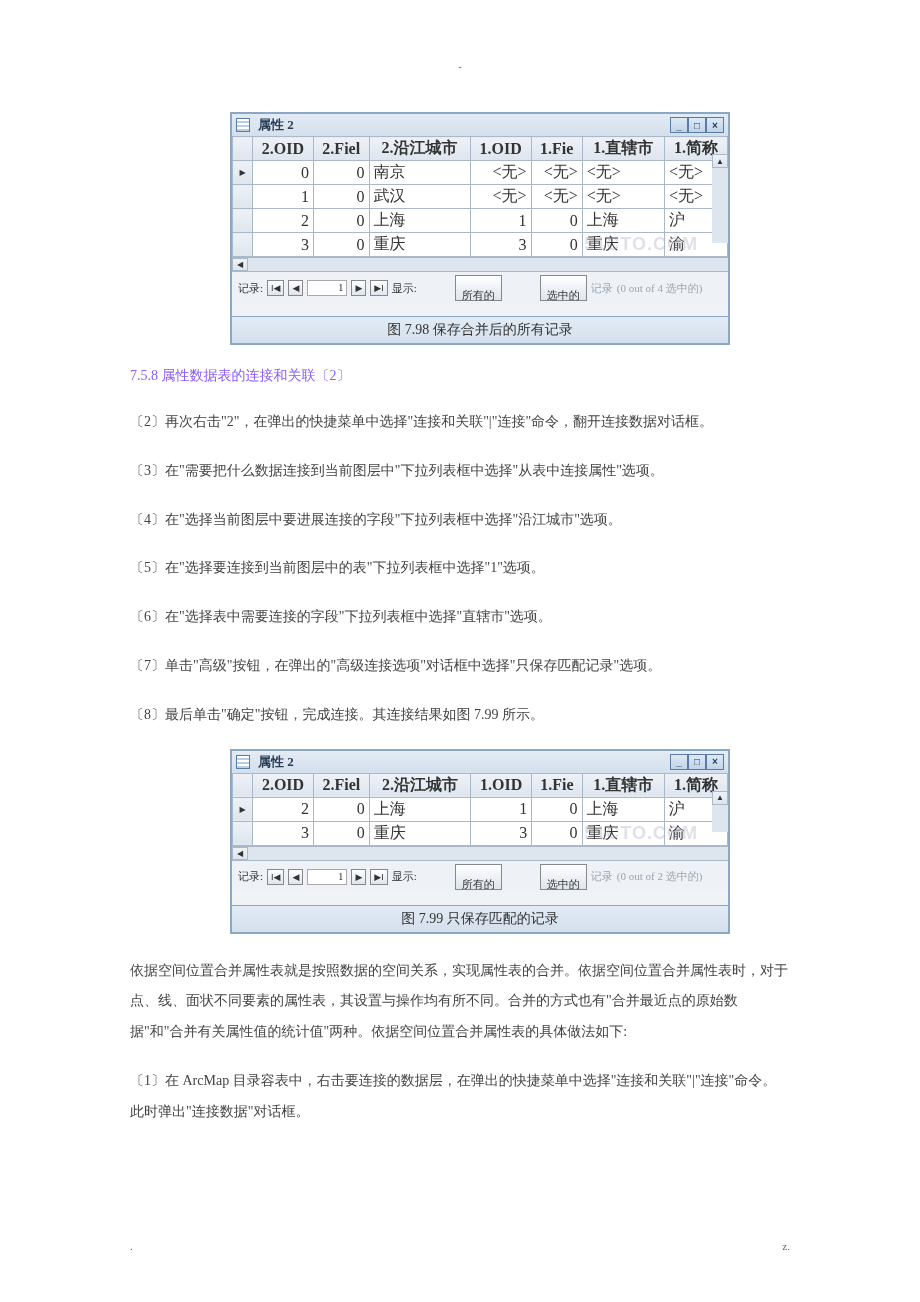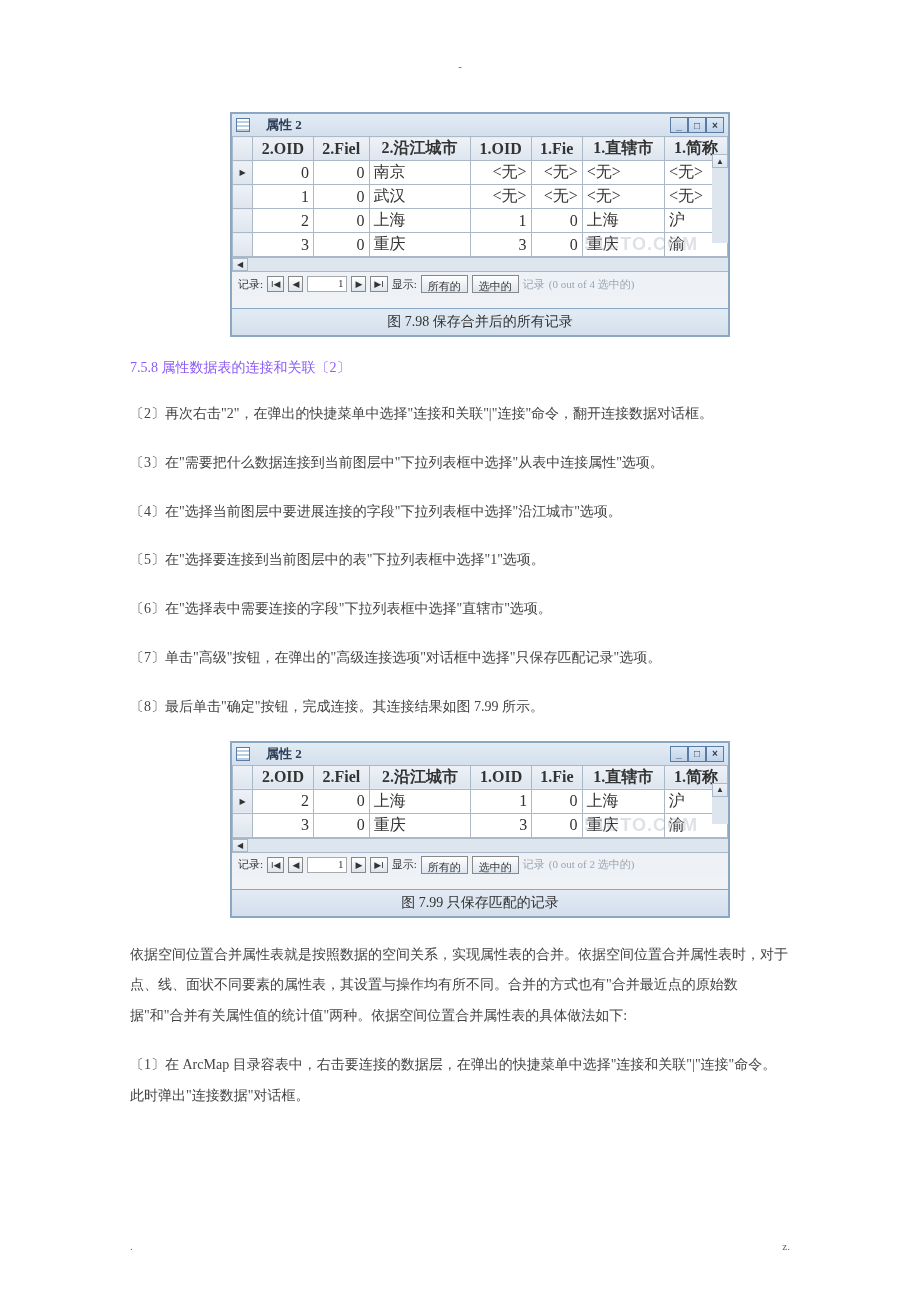--- a/index.html
+++ b/index.html
@@ -27,21 +27,21 @@
     background: linear-gradient(#f4f6f9, #eef1f5);
     padding-bottom: 0;
   }
   .titlebar {
     display: flex;
     align-items: center;
     justify-content: space-between;
     padding: 2px 4px;
     background: linear-gradient(#e3ecf5, #d3dfec);
   }
-  .titlebar-left { display: flex; align-items: center; gap: 16px; }
+  .titlebar-left { display: flex; align-items: center; gap: 8px; }
   .title-icon {
     width: 14px; height: 14px;
     border: 1px solid #5a7ba4;
     background: repeating-linear-gradient(0deg,#b8cee6 0,#b8cee6 2px,#fff 2px,#fff 4px);
   }
   .title-text { font-size: 13px; font-weight: bold; color: #2b3e55; }
   .winbtns { display: flex; gap: 0; }
   .winbtn {
     width: 18px; height: 16px;
     border: 1px solid #5a7ba4;
@@ -126,25 +126,26 @@
     height: 16px;
     display: flex; align-items: center; justify-content: center;
     font-family: sans-serif;
   }
   .pager .recnum {
     width: 40px; text-align: right;
     border: 1px solid #aaa; background: #fff;
     padding: 0 3px; height: 16px;
   }
   .pager .btn-two {
-    padding: 3px 6px;
+    padding: 12px 6px;
     border: 1px solid #888;
     background: linear-gradient(#fff,#dde5ee);
     height: 18px;
     font-size: 11px;
+    margin-left: 34px;
   }
   .pager .grayed { color: #9aa4af; }
   .caption-row {
     background: linear-gradient(#e3ecf5,#d3dfec);
     border-top: 1px solid #8aa8c4;
     text-align: center;
     padding: 4px 16px;
     font-size: 14px;
     color: #333;
     margin-top: 12px;

